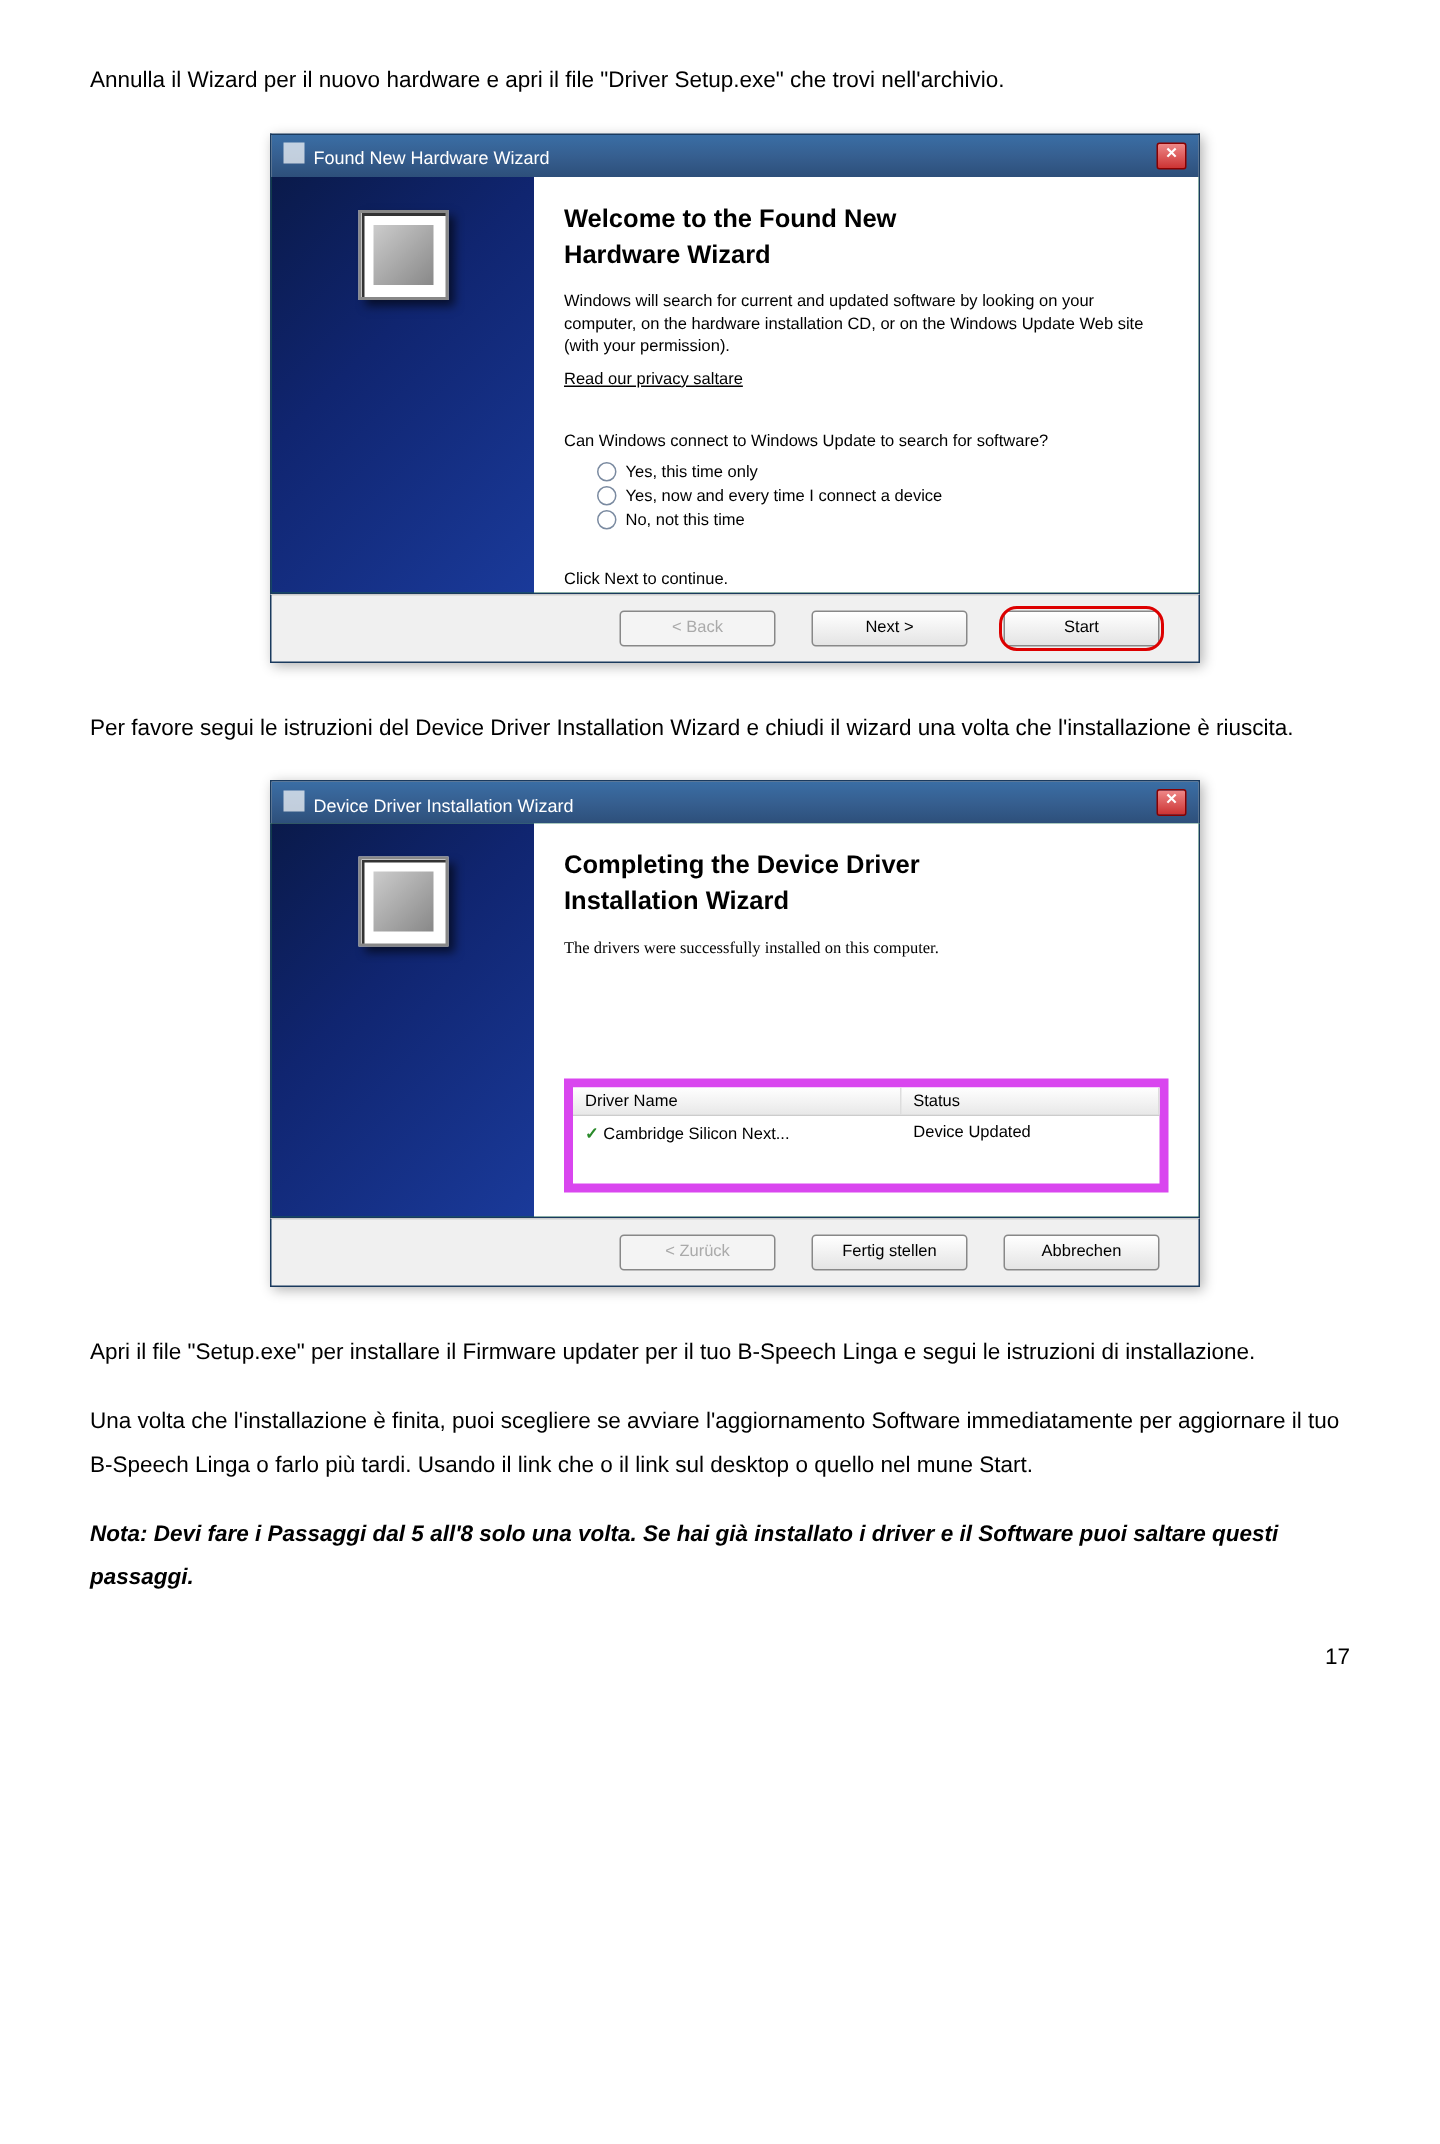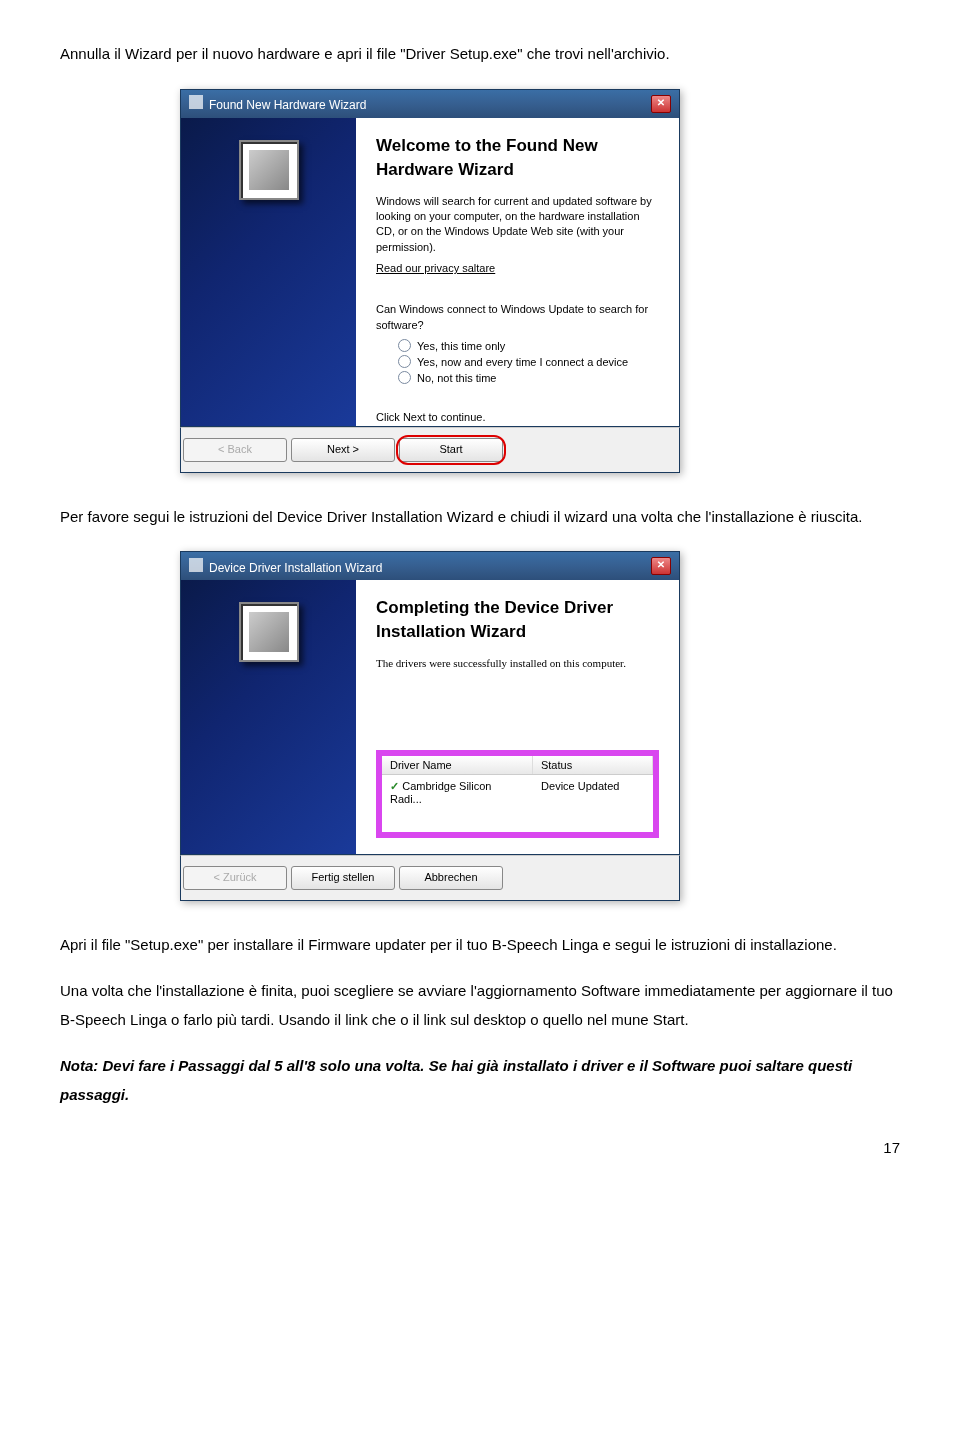--- a/index.html
+++ b/index.html
@@ -24,21 +24,21 @@
     margin: 18px 0;
   }
   .page-num {
     text-align: right;
     font-size: 15px;
     margin-top: 30px;
   }
 
   
   .wizard-window {
-    width: 500px;
+    width: 620px;
     margin: 20px 0 30px 120px;
     box-shadow: 2px 2px 8px rgba(0,0,0,0.3);
     font-family: Tahoma, Arial, sans-serif;
   }
   .titlebar {
     background: linear-gradient(to bottom, #3a6ea5, #365f90 50%, #2d4f7a);
     color: #fff;
     font-size: 12px;
     padding: 5px 8px 5px 8px;
     display: flex;
@@ -128,24 +128,24 @@
   }
   .radio {
     width: 11px; height: 11px;
     border: 1px solid #7a8aa0;
     border-radius: 50%;
     background: #fff;
     margin-right: 6px;
   }
   .wizard-footer {
     border-top: 1px solid #ccc;
-    padding: 10px 2px;
-    display: flex;
-    justify-content: flex-start;
-    gap: 4px;
+    padding: 10px 26px;
+    display: flex;
+    justify-content: flex-end;
+    gap: 24px;
     background: #f0f0f0;
     border-left: 1px solid #1a3a5e;
     border-right: 1px solid #1a3a5e;
     border-bottom: 1px solid #1a3a5e;
   }
   .btn {
     min-width: 82px;
     height: 22px;
     font-size: 11px;
     background: linear-gradient(to bottom, #fff, #e4e4e4);
@@ -256,21 +256,21 @@
       <div class="wizard-heading">Completing the Device Driver</div>
       <div class="wizard-subhead">Installation Wizard</div>
       <div class="small-text" style="margin:8px 0 18px 0;font-family:Liberation Serif, serif;">The drivers were successfully installed on this computer.</div>
       <div style="height:50px;"></div>
       <div class="driver-table">
         <div class="dt-head">
           <div class="dt-col1">Driver Name</div>
           <div class="dt-col2">Status</div>
         </div>
         <div class="dt-row">
-          <div class="dt-col1"><span class="check">✓</span><span>Cambridge Silicon Radi...</span></div>
+          <div class="dt-col1"><span class="check">✓</span><span>Cambridge Silicon Next...</span></div>
           <div class="dt-col2">Device Updated</div>
         </div>
         <div style="height:22px;"></div>
       </div>
     </div>
   </div>
   <div class="wizard-footer">
     <div class="btn disabled">&lt; Zurück</div>
     <div class="btn">Fertig stellen</div>
     <div class="btn">Abbrechen</div>

